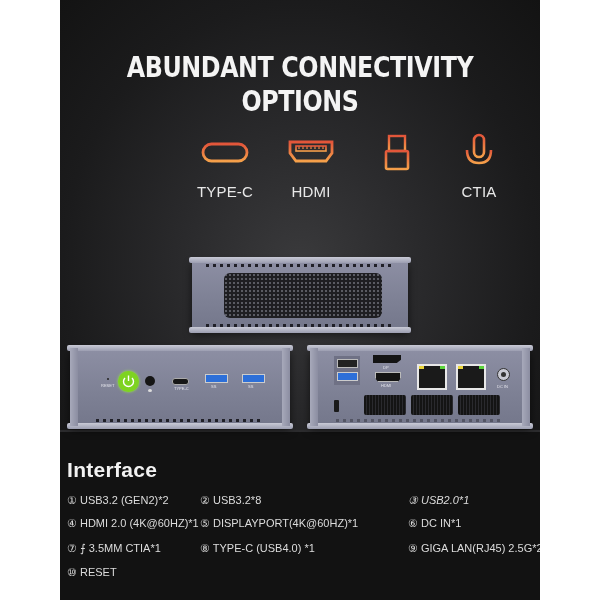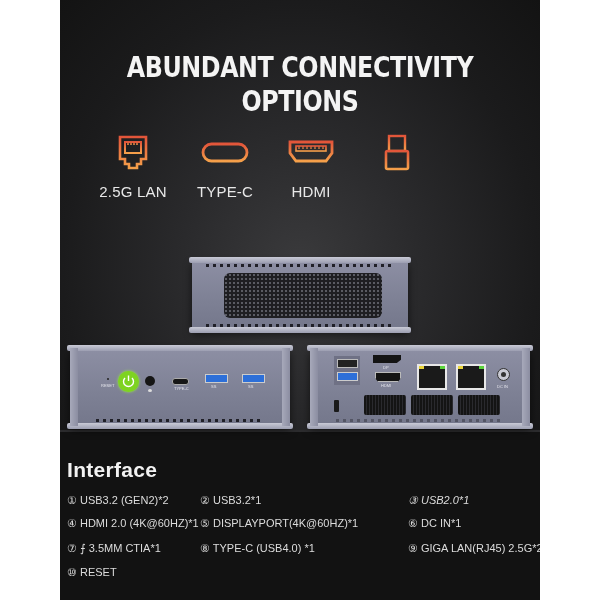--- a/index.html
+++ b/index.html
@@ -38,34 +38,20 @@
 </head>
 <body>
 
 <div class="panel">
   <div class="upper"></div>
   <div class="sep"></div>
 
   <div class="title">ABUNDANT CONNECTIVITY OPTIONS</div>
 
   <div class="icons">
-    <div class="ic" style="left:0px;">
-      <svg width="40" height="40" viewBox="0 0 40 40">
-        <defs>
-            <linearGradient id="og" x1="0" y1="0" x2="0" y2="1">
-              <stop offset="0" stop-color="#e2553a"></stop>
-              <stop offset="1" stop-color="#f5a04a"></stop>
-            </linearGradient>
-          </defs>
-        <path d="M7 4 H33 V26 H28 V31 H24 V35 H16 V31 H12 V26 H7 Z" fill="none" stroke="url(#og)" stroke-width="2.6"></path>
-        <rect x="12" y="9" width="16" height="11" fill="none" stroke="url(#og)" stroke-width="2"></rect>
-        <path d="M15 9 v3 M18 9 v3 M21 9 v3 M24 9 v3" stroke="url(#og)" stroke-width="1.5"></path>
-      </svg>
-      <div class="lbl">2.5G LAN</div>
-    </div>
     <div class="ic" style="left:92px;">
       <svg width="52" height="40" viewBox="0 0 52 40">
         <defs>
             <linearGradient id="og2" x1="0" y1="0" x2="0" y2="1">
               <stop offset="0" stop-color="#e2553a"></stop>
               <stop offset="1" stop-color="#f5a04a"></stop>
             </linearGradient>
           </defs>
         <rect x="4" y="11" width="44" height="17" rx="8.5" fill="none" stroke="url(#og2)" stroke-width="2.8"></rect>
         <line x1="12" y1="19.5" x2="40" y2="19.5" stroke="url(#og2)" stroke-width="2.4"></line>
@@ -92,20 +78,35 @@
             <linearGradient id="og4" x1="0" y1="0" x2="0" y2="1">
               <stop offset="0" stop-color="#e2553a"></stop>
               <stop offset="1" stop-color="#f5a04a"></stop>
             </linearGradient>
           </defs>
         <rect x="12" y="3" width="16" height="15" fill="none" stroke="url(#og4)" stroke-width="2.4"></rect>
         <rect x="9" y="18" width="22" height="18" rx="1.5" fill="none" stroke="url(#og4)" stroke-width="2.6"></rect>
         <line x1="15" y1="10" x2="18" y2="10" stroke="url(#og4)" stroke-width="2"></line>
         <line x1="22" y1="10" x2="25" y2="10" stroke="url(#og4)" stroke-width="2"></line>
       </svg>
+    </div>
+    <div class="ic" style="left:346px;">
+      <svg width="40" height="40" viewBox="0 0 40 40">
+        <defs>
+            <linearGradient id="og5" x1="0" y1="0" x2="0" y2="1">
+              <stop offset="0" stop-color="#e2553a"></stop>
+              <stop offset="1" stop-color="#f5a04a"></stop>
+            </linearGradient>
+          </defs>
+        <rect x="15" y="2" width="10" height="22" rx="5" fill="none" stroke="url(#og5)" stroke-width="2.6"></rect>
+        <path d="M8 17 Q8 30 20 30 Q32 30 32 17" fill="none" stroke="url(#og5)" stroke-width="2.6"></path>
+        <line x1="20" y1="30" x2="20" y2="36" stroke="url(#og5)" stroke-width="2.6"></line>
+        <line x1="13" y1="37" x2="27" y2="37" stroke="url(#og5)" stroke-width="2.6"></line>
+      </svg>
+      <div class="lbl">CTIA</div>
     </div>
   </div>
 
   <div class="device" style="left:132px; top:260px; width:216px; height:70px;">
     <div class="cap t"></div>
     <div class="cap b"></div>
     <div class="vents" style="top:4px;"></div>
     <div class="vents" style="bottom:3px;"></div>
     <div class="mesh" style="left:32px; top:13px; width:158px; height:45px;"></div>
   </div>
@@ -162,21 +163,21 @@
     <div class="tiny" style="left:187px; top:36px;">DC IN</div>
     <div class="port" style="left:24px; top:52px; width:5px; height:12px; background:#1a1a1a; border-radius:1px;"></div>
     <div class="port" style="left:54px; top:47px; width:42px; height:20px; background:repeating-linear-gradient(90deg,#141414 0 2px,#2a2a2e 2px 3px); border-radius:2px;"></div>
     <div class="port" style="left:101px; top:47px; width:42px; height:20px; background:repeating-linear-gradient(90deg,#141414 0 2px,#2a2a2e 2px 3px); border-radius:2px;"></div>
     <div class="port" style="left:148px; top:47px; width:42px; height:20px; background:repeating-linear-gradient(90deg,#141414 0 2px,#2a2a2e 2px 3px); border-radius:2px;"></div>
   </div>
 
   <div class="iface-title">Interface</div>
 
   <div class="spec" style="left:7px; top:494px;"><span>①</span> <span>USB3.2 (GEN2)*2</span></div>
-  <div class="spec" style="left:140px; top:494px;"><span>②</span> <span>USB3.2*1</span></div>
+  <div class="spec" style="left:140px; top:494px;"><span>②</span> <span>USB3.2*8</span></div>
   <div class="spec" style="left:348px; top:494px;font-style:italic;"><span>③</span> <span>USB2.0*1</span></div>
 
   <div class="spec" style="left:7px; top:517px;"><span>④</span> <span>HDMI 2.0 (4K@60HZ)*1</span></div>
   <div class="spec" style="left:140px; top:517px;"><span>⑤</span> <span>DISPLAYPORT(4K@60HZ)*1</span></div>
   <div class="spec" style="left:348px; top:517px;"><span>⑥</span> <span>DC IN*1</span></div>
 
   <div class="spec" style="left:7px; top:542px;"><span>⑦</span> <span>⨍ 3.5MM CTIA*1</span></div>
   <div class="spec" style="left:140px; top:542px;"><span>⑧</span> <span>TYPE-C (USB4.0) *1</span></div>
   <div class="spec" style="left:348px; top:542px;"><span>⑨</span> <span>GIGA LAN(RJ45) 2.5G*2</span></div>
 

